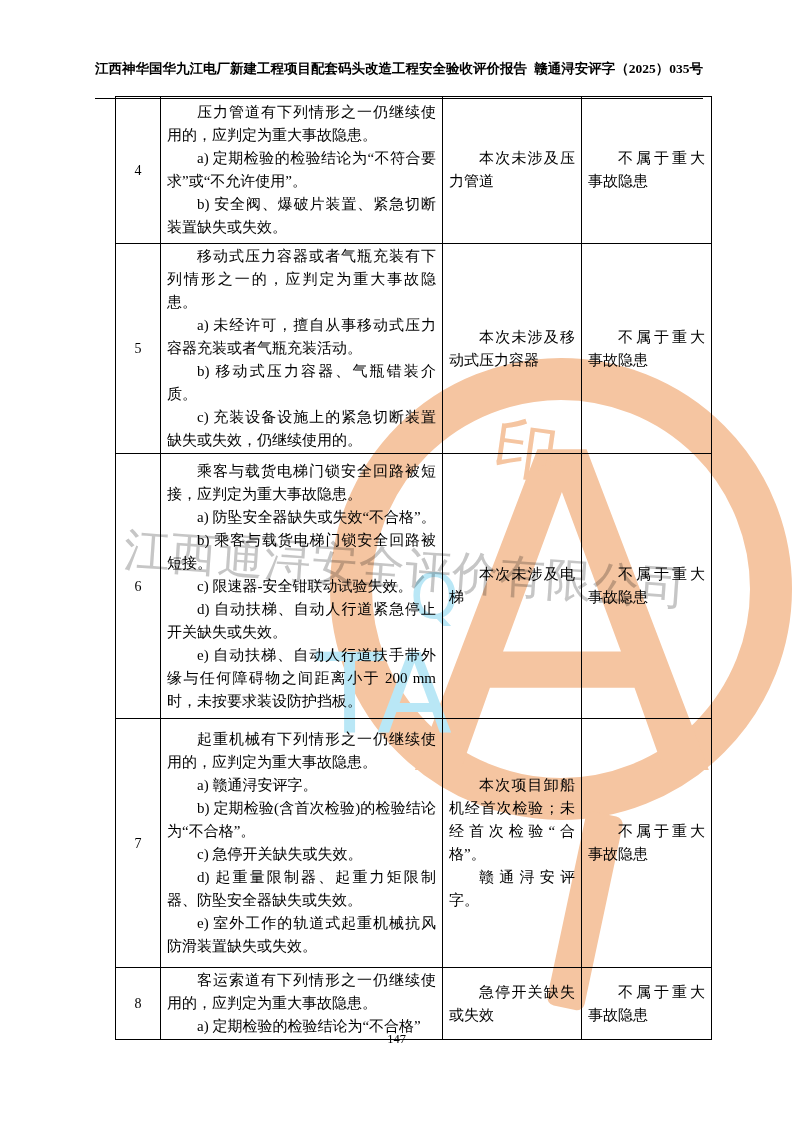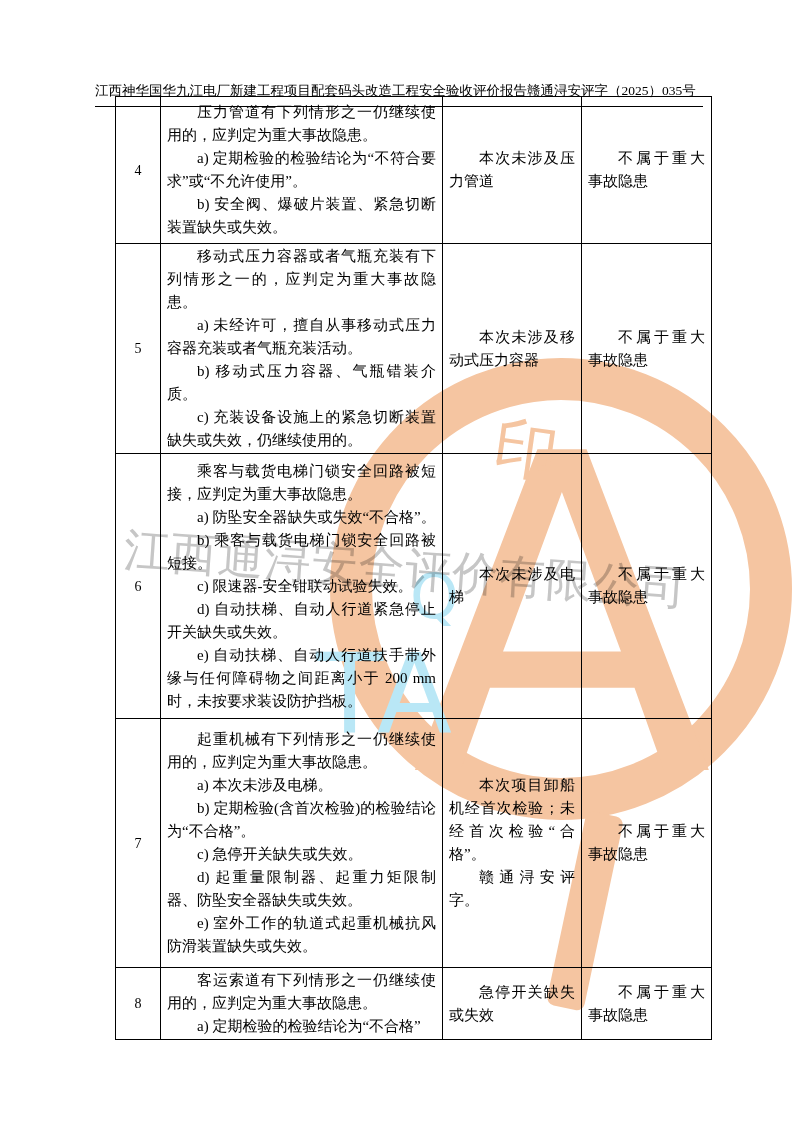--- a/index.html
+++ b/index.html
@@ -11,22 +11,22 @@
   .seal-ring{left:330px;top:358px;width:462px;height:462px;border:42px solid var(--seal);border-radius:50%;box-sizing:border-box;z-index:1;}
   .seal-A{left:372px;top:398px;width:380px;text-align:center;font-family:"DejaVu Sans",sans-serif;font-size:440px;line-height:1;font-weight:400;color:var(--seal);z-index:1;}
   .seal-char{left:494px;top:418px;font-size:64px;line-height:1;color:var(--seal);transform:rotate(8deg);z-index:1;font-family:"DejaVu Sans",sans-serif;}
   .seal-leg{left:566px;top:812px;width:38px;height:198px;background:var(--seal);transform:rotate(12deg);border-radius:8px;z-index:1;}
   .logo-q{left:410px;top:566px;font-family:"DejaVu Sans",sans-serif;font-size:62px;line-height:1;color:var(--cyan);z-index:2;}
   .logo-ta{left:316px;top:640px;font-family:"DejaVu Sans",sans-serif;font-weight:normal;font-size:110px;line-height:1;letter-spacing:2px;color:var(--cyan);z-index:2;}
   .company-wm{left:126px;top:522px;font-size:46px;line-height:1.2;letter-spacing:1px;color:var(--graywm);white-space:nowrap;transform:rotate(4deg);transform-origin:left top;mix-blend-mode:multiply;z-index:3;}
 
   
   .content{position:absolute;left:0;top:0;width:793px;height:1122px;z-index:5;}
-  .hdr{position:absolute;left:95px;top:60px;width:608px;display:flex;align-items:flex-end;font-weight:normal;font-size:13.5px;border-bottom:1.5px solid #000;padding-bottom:6px;}
-  .hdr .r{white-space:nowrap;margin-top:22px;}
+  .hdr{position:absolute;left:95px;top:60px;width:608px;display:flex;justify-content:space-between;align-items:flex-end;font-weight:bold;font-size:13.5px;border-bottom:1.5px solid #000;padding-bottom:20px;}
+  .hdr .r{white-space:nowrap;}
 
   table.t{position:absolute;left:115px;top:96px;width:596px;border-collapse:collapse;table-layout:fixed;font-size:15px;line-height:23px;}
   table.t td{border:1.5px solid #000;vertical-align:middle;padding:1px 6px;background:transparent;}
   td.no{text-align:center;font-size:14px;padding:0;}
   td.cr p, td.sit p, td.con p{margin:0;text-indent:2em;text-align:justify;}
   col.c1{width:45px;}col.c2{width:282px;}col.c3{width:139px;}col.c4{width:130px;}
 
   .pageno{position:absolute;left:0;top:1032px;width:793px;text-align:center;font-size:12.5px;}
 </style>
 </head>
@@ -103,21 +103,21 @@
           </td>
           <td class="con">
             <p>不属于重大事故隐患</p>
           </td>
         </tr>
 
         <tr style="height:249px;">
           <td class="no">7</td>
           <td class="cr">
             <p>起重机械有下列情形之一仍继续使用的，应判定为重大事故隐患。</p>
-            <p>a) 本次未涉及电梯。</p>
+            <p>a) 赣通浔安评字。</p>
             <p>b) 定期检验(含首次检验)的检验结论为“不合格”。</p>
             <p>c) 急停开关缺失或失效。</p>
             <p>d) 起重量限制器、起重力矩限制器、防坠安全器缺失或失效。</p>
             <p>e) 室外工作的轨道式起重机械抗风防滑装置缺失或失效。</p>
           </td>
           <td class="sit">
             <p>本次项目卸船机经首次检验；未经首次检验“合格”。</p>
             <p>赣通浔安评字。</p>
           </td>
           <td class="con">
@@ -134,14 +134,15 @@
           <td class="sit">
             <p>急停开关缺失或失效</p>
           </td>
           <td class="con">
             <p>不属于重大事故隐患</p>
           </td>
         </tr>
       </tbody>
     </table>
 
+    <div class="pageno">147</div>
   </div>
 </div>
 
 </body></html>

